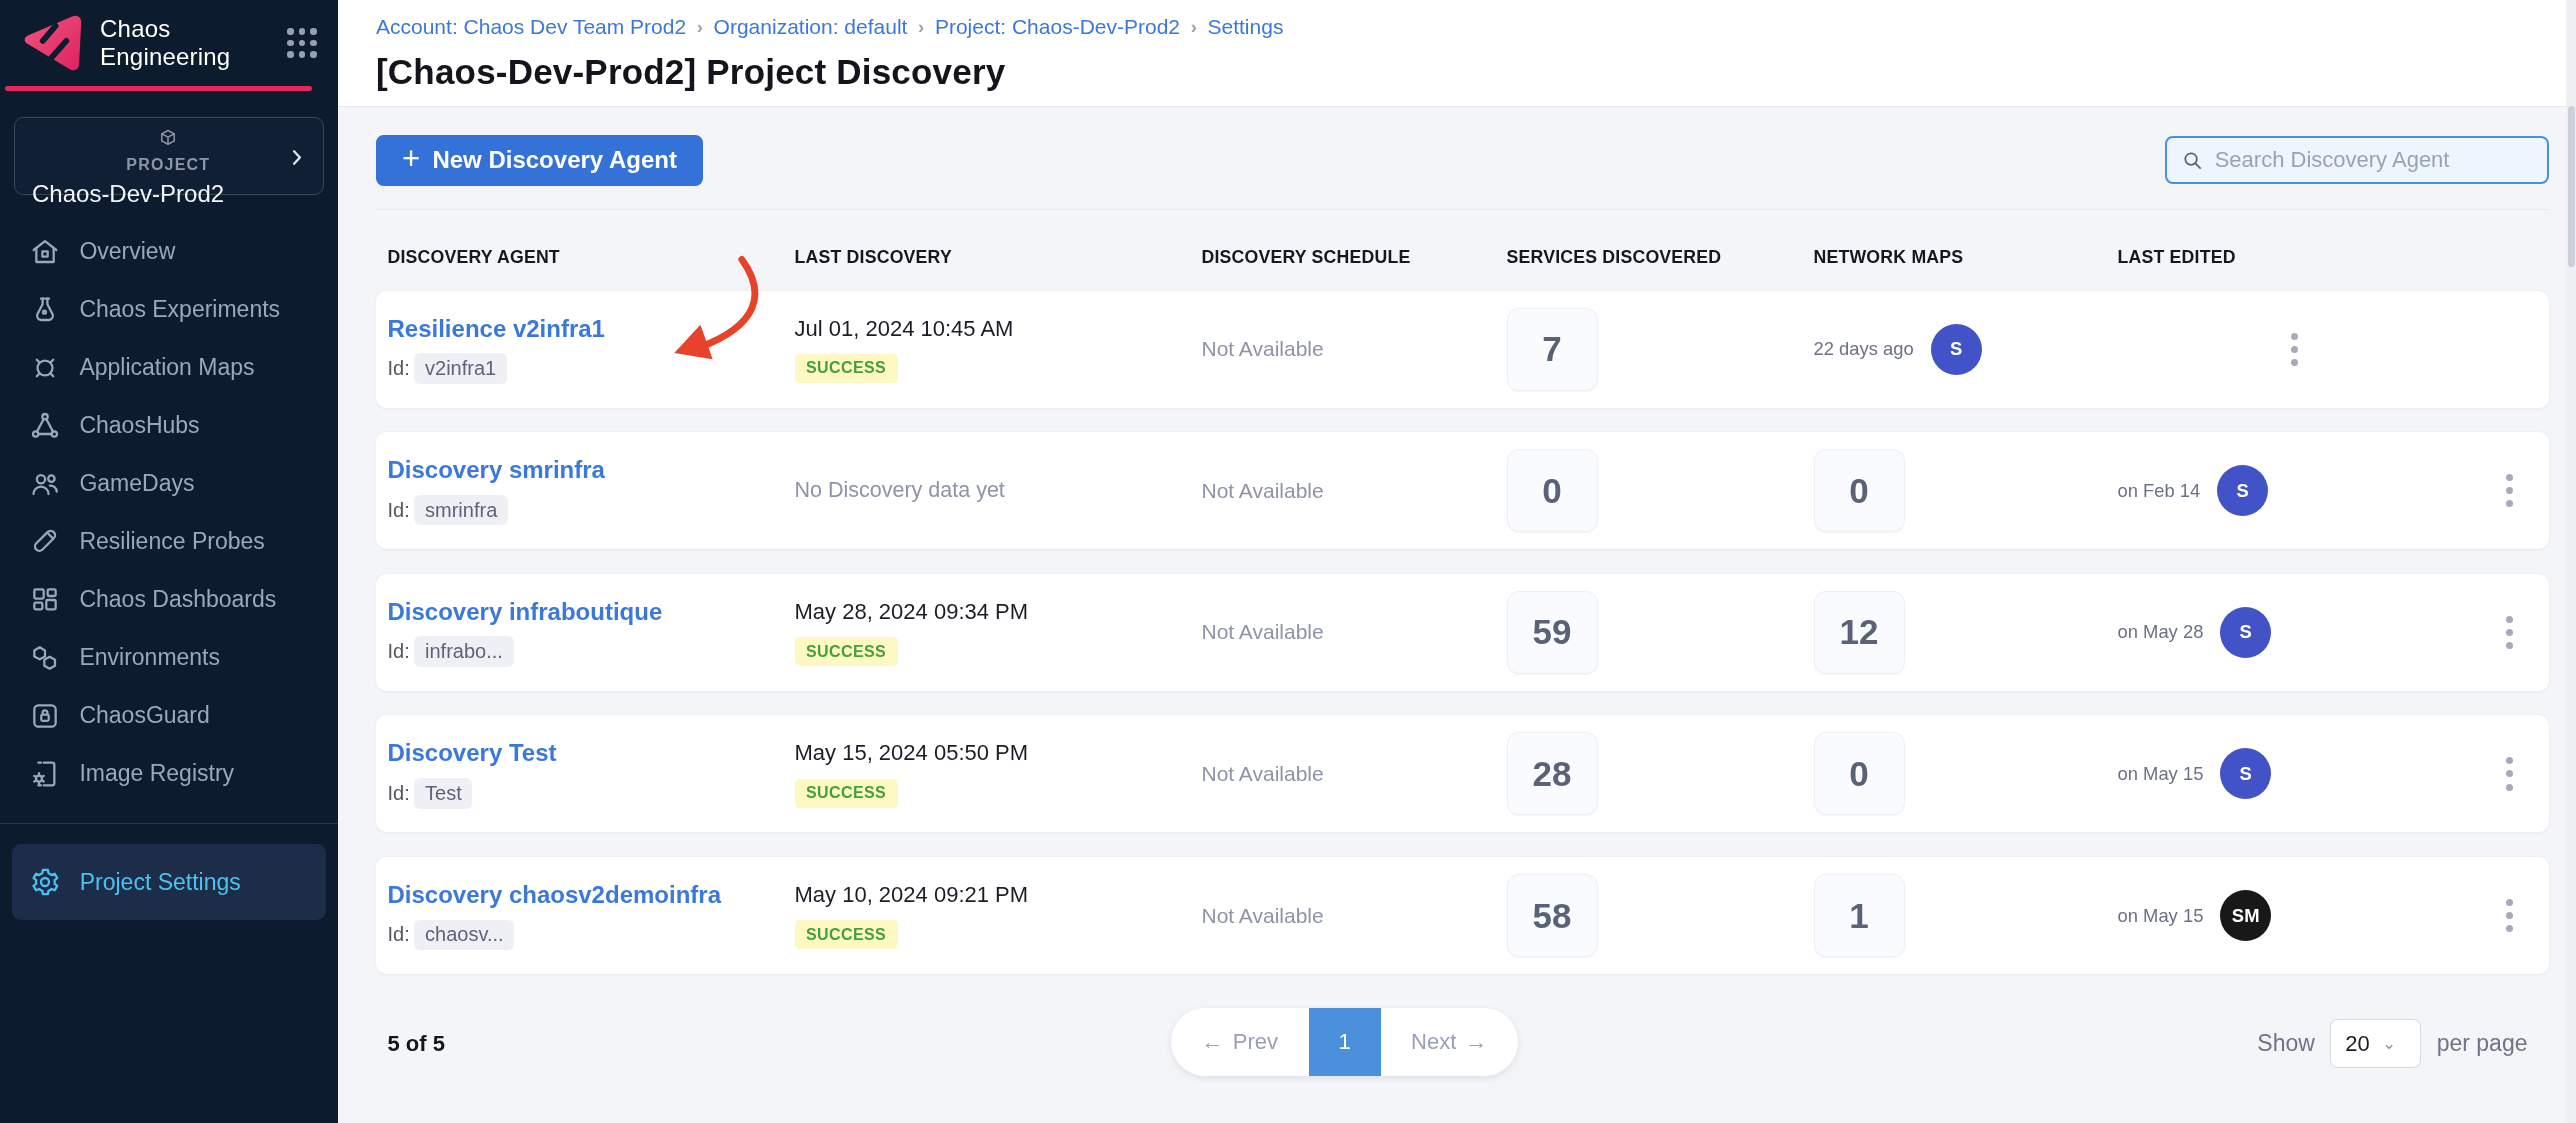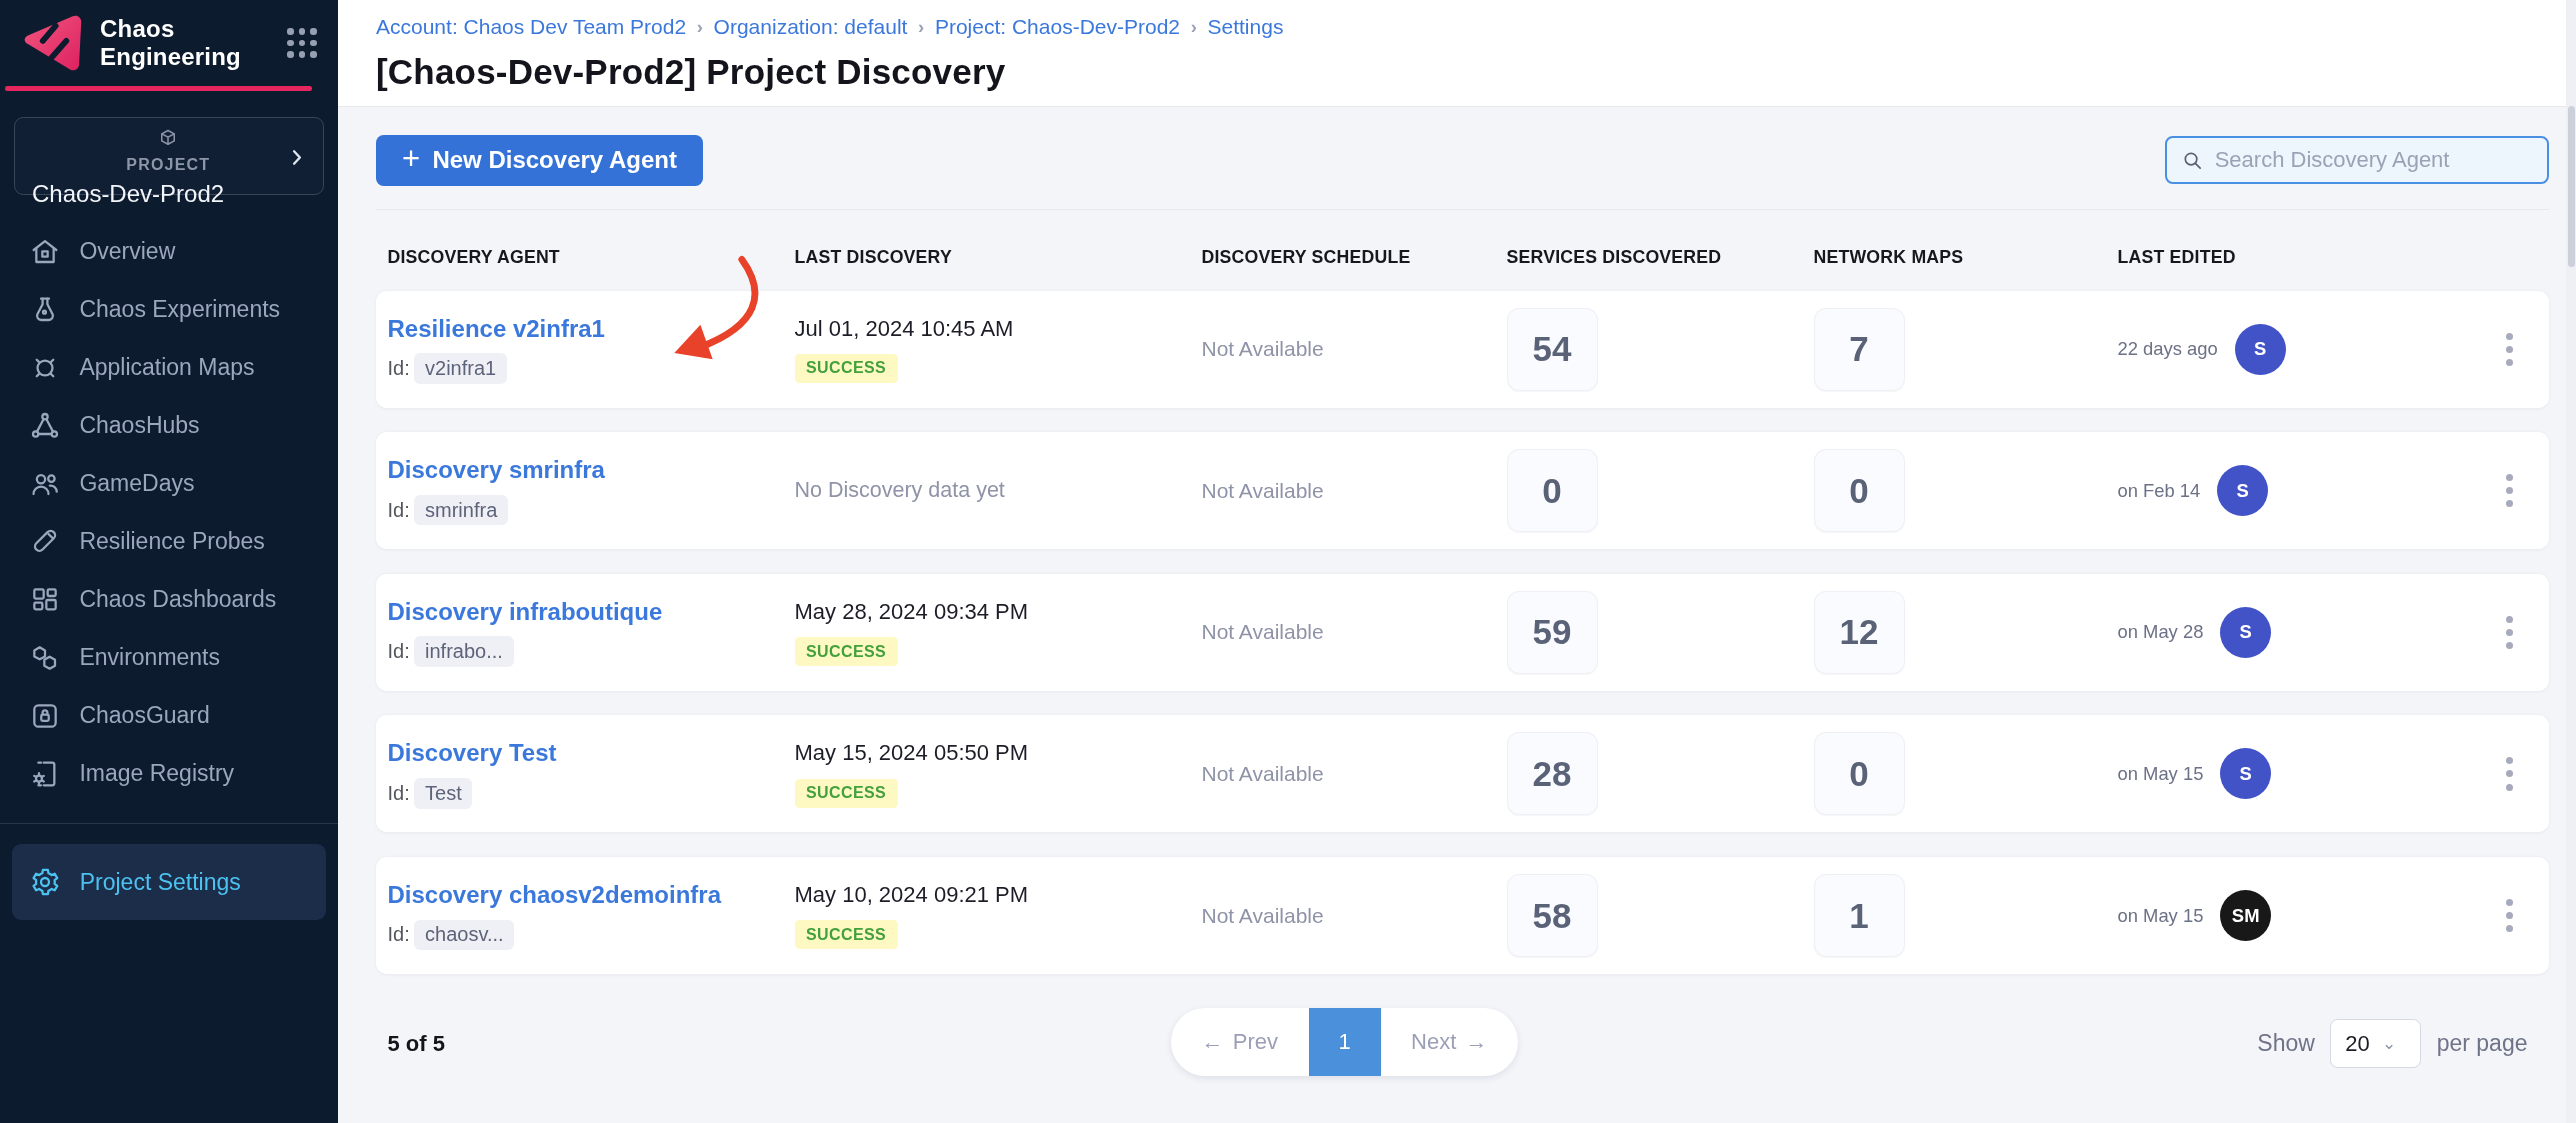--- a/index.html
+++ b/index.html
@@ -3,21 +3,21 @@
 <meta charset="utf-8">
 <style>
   * { margin:0; padding:0; box-sizing:border-box; }
   html,body { width:2576px; height:1123px; overflow:hidden; }
   body { font-family:"Liberation Sans", sans-serif; background:#f4f5f9; display:flex; position:relative; }
 
   
   .sidebar { width:338px; height:100%; background:#0d1b2e; flex:0 0 338px; display:flex; flex-direction:column; position:relative; }
   .logo-row { height:86px; display:flex; align-items:center; padding:0 21.5px 0 18.4px; }
   .logo-mark { width:71px; height:64px; flex:0 0 auto; }
-  .app-title { color:#ffffff; font-size:24px; font-weight:700; margin-left:10.7px; letter-spacing:0.2px; flex:1; }
+  .app-title { color:#ffffff; font-size:24px; font-weight:400; margin-left:10.7px; letter-spacing:0.2px; flex:1; }
   .grid-dots { display:grid; grid-template-columns:repeat(3,6.1px); grid-gap:5.4px; cursor:pointer; }
   .grid-dots span { width:6.1px; height:6.1px; border-radius:50%; background:#97a0b2; }
   .pink-line { height:4.6px; background:#e5275e; margin:0 26px 0 4.6px; border-radius:2.3px; }
 
   .project-card { margin:26px 14px 0 14px; height:78px; background:#111f35; border:1.5px solid #3a4759; border-radius:9.2px; padding:10.7px 18.4px 0 17px; display:flex; align-items:flex-start; cursor:pointer; position:relative; }
   .project-card .pc-text { flex:1; }
   .pc-label-row { display:flex; align-items:center; gap:7.7px; color:#8d96a9;flex-direction:column; }
   .pc-label { font-size:16px; font-weight:700; letter-spacing:1.2px; }
   .pc-name { color:#f2f5f9; font-size:24px; margin-top:6.1px; }
   .pc-chevron { position:absolute; right:15.4px; top:28px; color:#dfe5ee; }
@@ -290,23 +290,20 @@
         <span class="id-pill">v2infra1</span>
       </div>
     </div>
     <div class="cell-last">
       <span class="last-date">Jul 01, 2024 10:45 AM</span>
       <span class="status-badge">SUCCESS</span>
 
     </div>
     <div class="cell-sched">Not Available</div>
     <div>
-            <div class="num-box">54</div>
-          </div>
-    <div>
             <div class="num-box">7</div>
           </div>
     <div class="cell-edited">
       <span class="edited-text">22 days ago</span>
       <span class="avatar" style="background: rgb(66, 82, 199);">S</span>
     </div>
     <div class="cell-menu">
       <div class="dots-menu">
               <span></span>
               <span></span>

